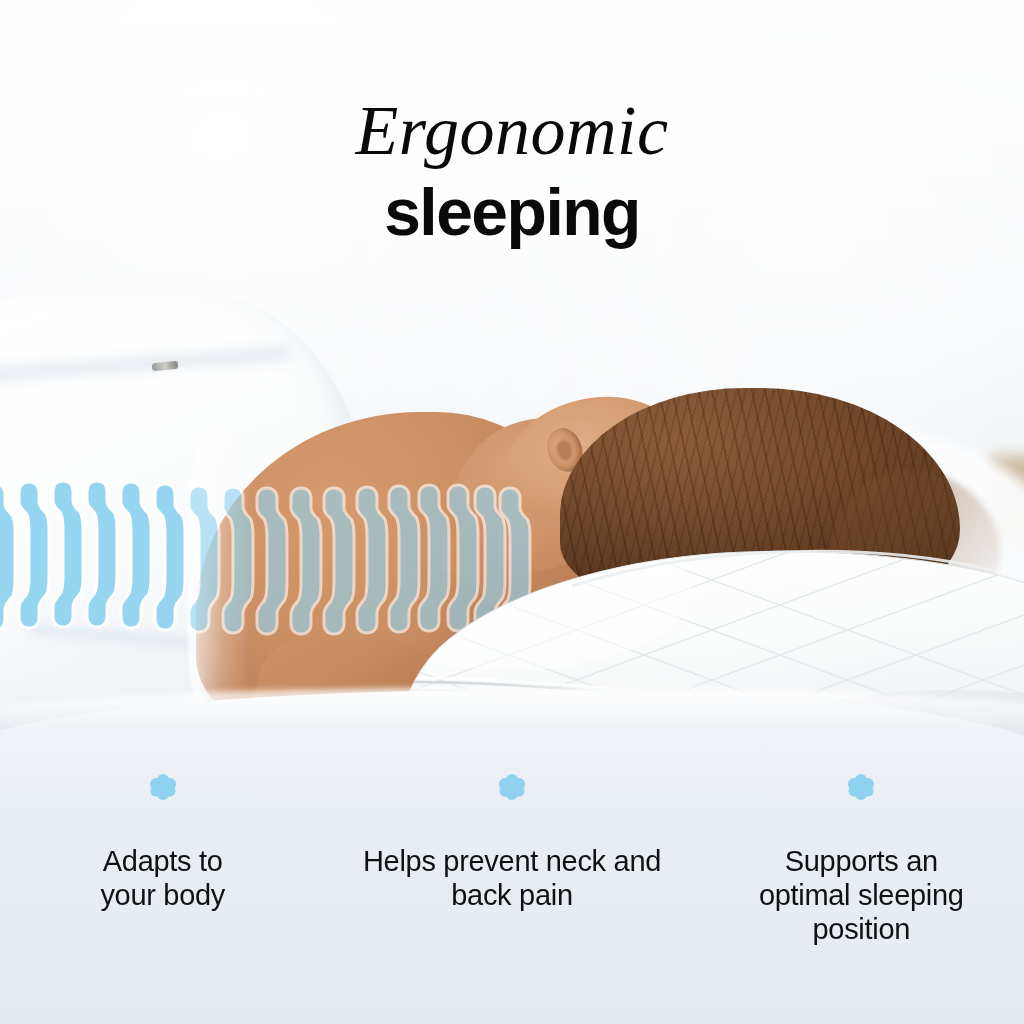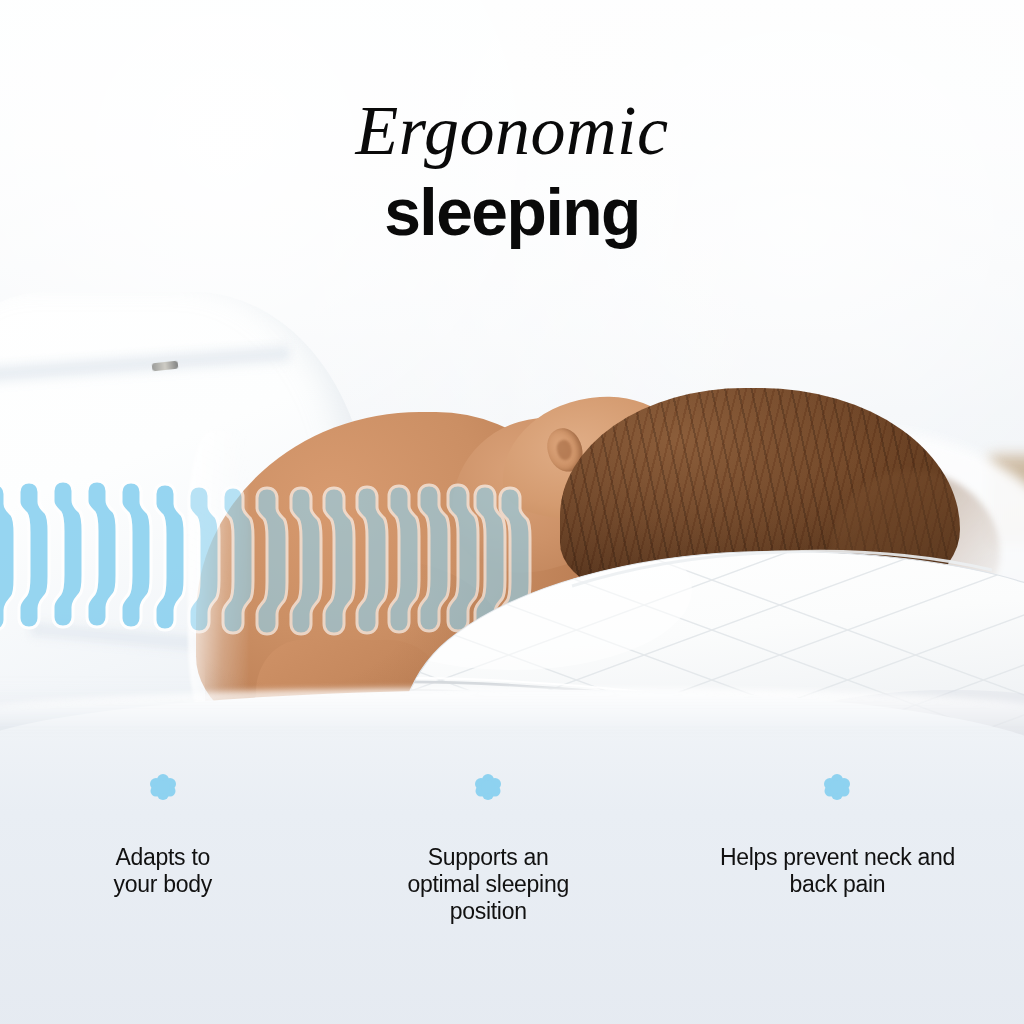--- a/index.html
+++ b/index.html
@@ -312,21 +312,21 @@
     box-sizing: border-box;
   }
   .feature-icon {
     width: 30px;
     height: 30px;
     margin-bottom: 42px;
   }
   .feature-icon svg { display: block; }
   .feature-label {
     font-family: "Liberation Sans", sans-serif;
-    font-size: 23px;
+    font-size: 29px;
     line-height: 1.18;
     color: #111111;
     text-align: center;
     white-space: pre-line;
     letter-spacing: -0.3px;
   }
   .feature.wide { flex: 1.16 1 0; }
 </style>
 </head>
 <body>
@@ -483,52 +483,52 @@
             <circle cx="8" cy="19" r="5.5"></circle>
             <circle cx="22" cy="19" r="5.5"></circle>
             <circle cx="15" cy="15" r="7"></circle>
           </g>
         </svg>
       </div>
       <div class="feature-label">Adapts to
 your body</div>
     </div>
 
+    <div class="feature wide">
+      <div class="feature-icon">
+        <svg width="30" height="30" viewBox="0 0 30 30" xmlns="http://www.w3.org/2000/svg">
+          <g fill="#8ed2f0">
+            <circle cx="15" cy="8" r="6"></circle>
+            <circle cx="15" cy="22" r="6"></circle>
+            <circle cx="8" cy="12" r="6"></circle>
+            <circle cx="22" cy="12" r="6"></circle>
+            <circle cx="8" cy="19" r="5.5"></circle>
+            <circle cx="22" cy="19" r="5.5"></circle>
+            <circle cx="15" cy="15" r="7"></circle>
+          </g>
+        </svg>
+      </div>
+      <div class="feature-label">Helps prevent neck and
+back pain</div>
+    </div>
+
     <div class="feature">
       <div class="feature-icon">
         <svg width="30" height="30" viewBox="0 0 30 30" xmlns="http://www.w3.org/2000/svg">
           <g fill="#8ed2f0">
             <circle cx="15" cy="8" r="6"></circle>
             <circle cx="15" cy="22" r="6"></circle>
             <circle cx="8" cy="12" r="6"></circle>
             <circle cx="22" cy="12" r="6"></circle>
             <circle cx="8" cy="19" r="5.5"></circle>
             <circle cx="22" cy="19" r="5.5"></circle>
             <circle cx="15" cy="15" r="7"></circle>
           </g>
         </svg>
       </div>
       <div class="feature-label">Supports an
 optimal sleeping
 position</div>
     </div>
 
-    <div class="feature wide">
-      <div class="feature-icon">
-        <svg width="30" height="30" viewBox="0 0 30 30" xmlns="http://www.w3.org/2000/svg">
-          <g fill="#8ed2f0">
-            <circle cx="15" cy="8" r="6"></circle>
-            <circle cx="15" cy="22" r="6"></circle>
-            <circle cx="8" cy="12" r="6"></circle>
-            <circle cx="22" cy="12" r="6"></circle>
-            <circle cx="8" cy="19" r="5.5"></circle>
-            <circle cx="22" cy="19" r="5.5"></circle>
-            <circle cx="15" cy="15" r="7"></circle>
-          </g>
-        </svg>
-      </div>
-      <div class="feature-label">Helps prevent neck and
-back pain</div>
-    </div>
-
   </div>
 
 </div>
 
 </body></html>

